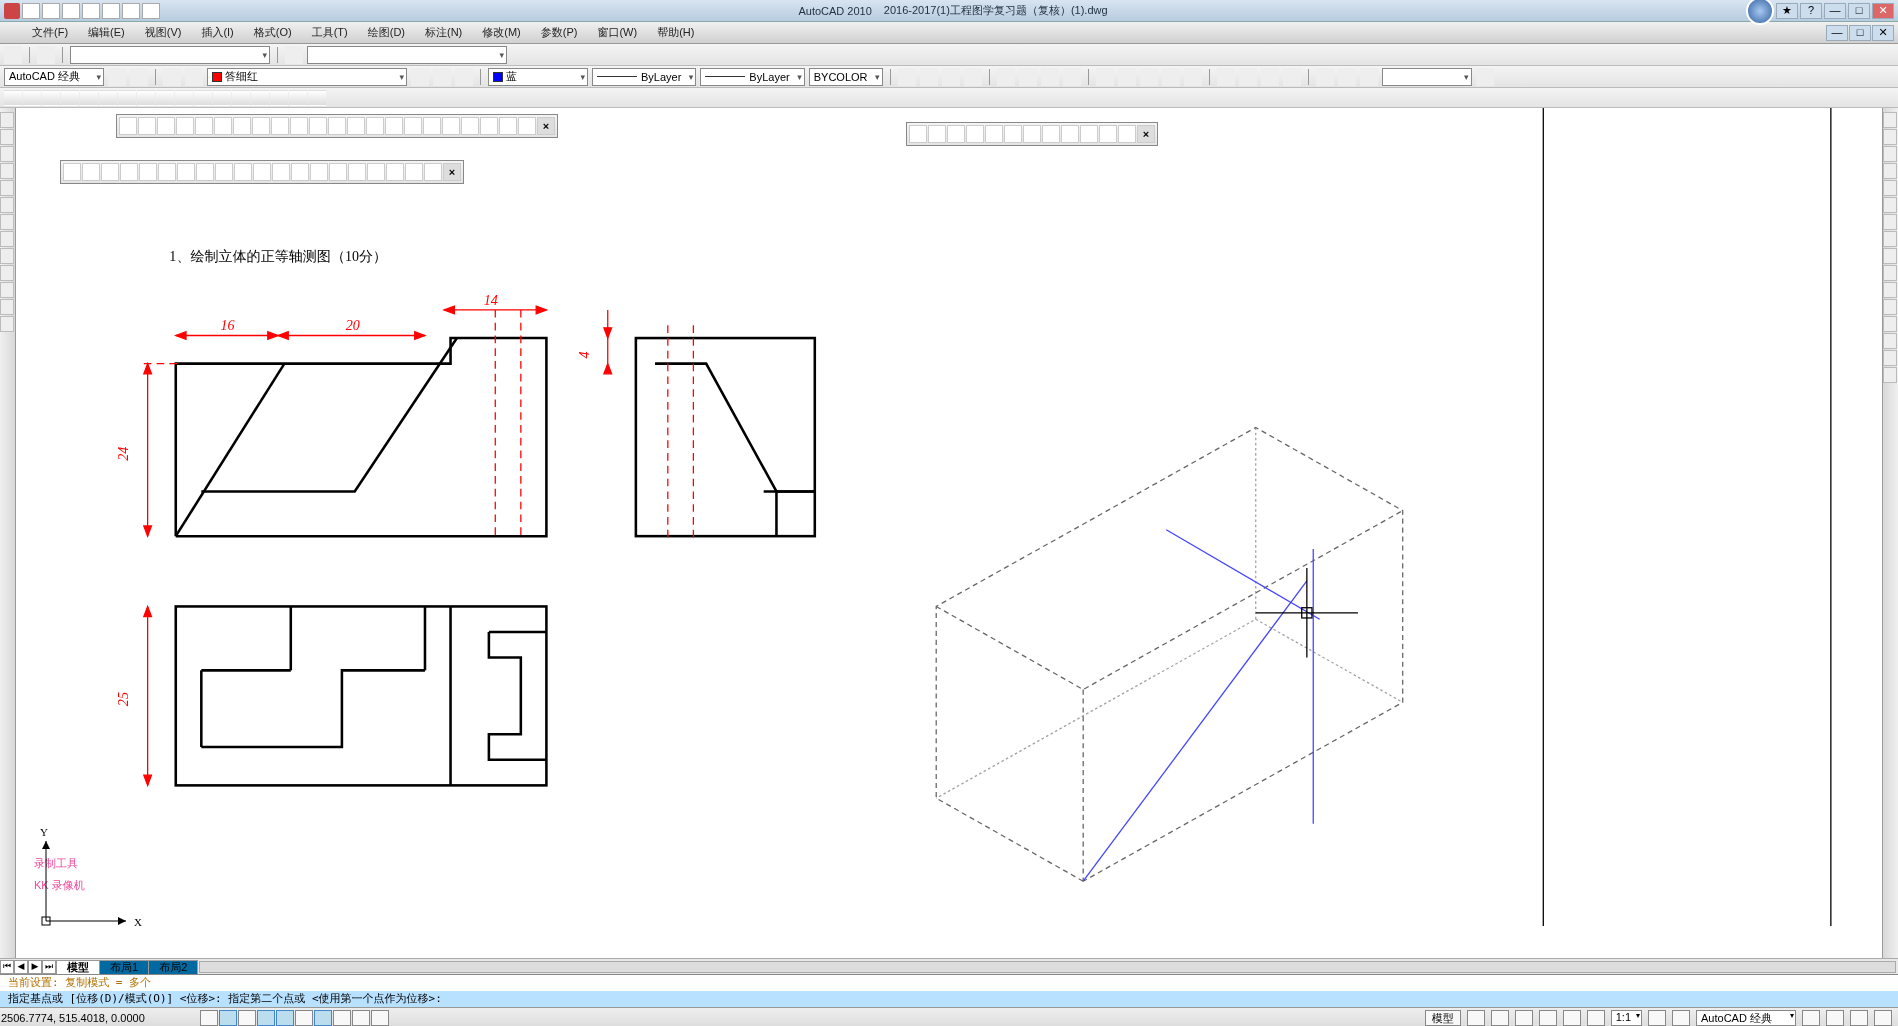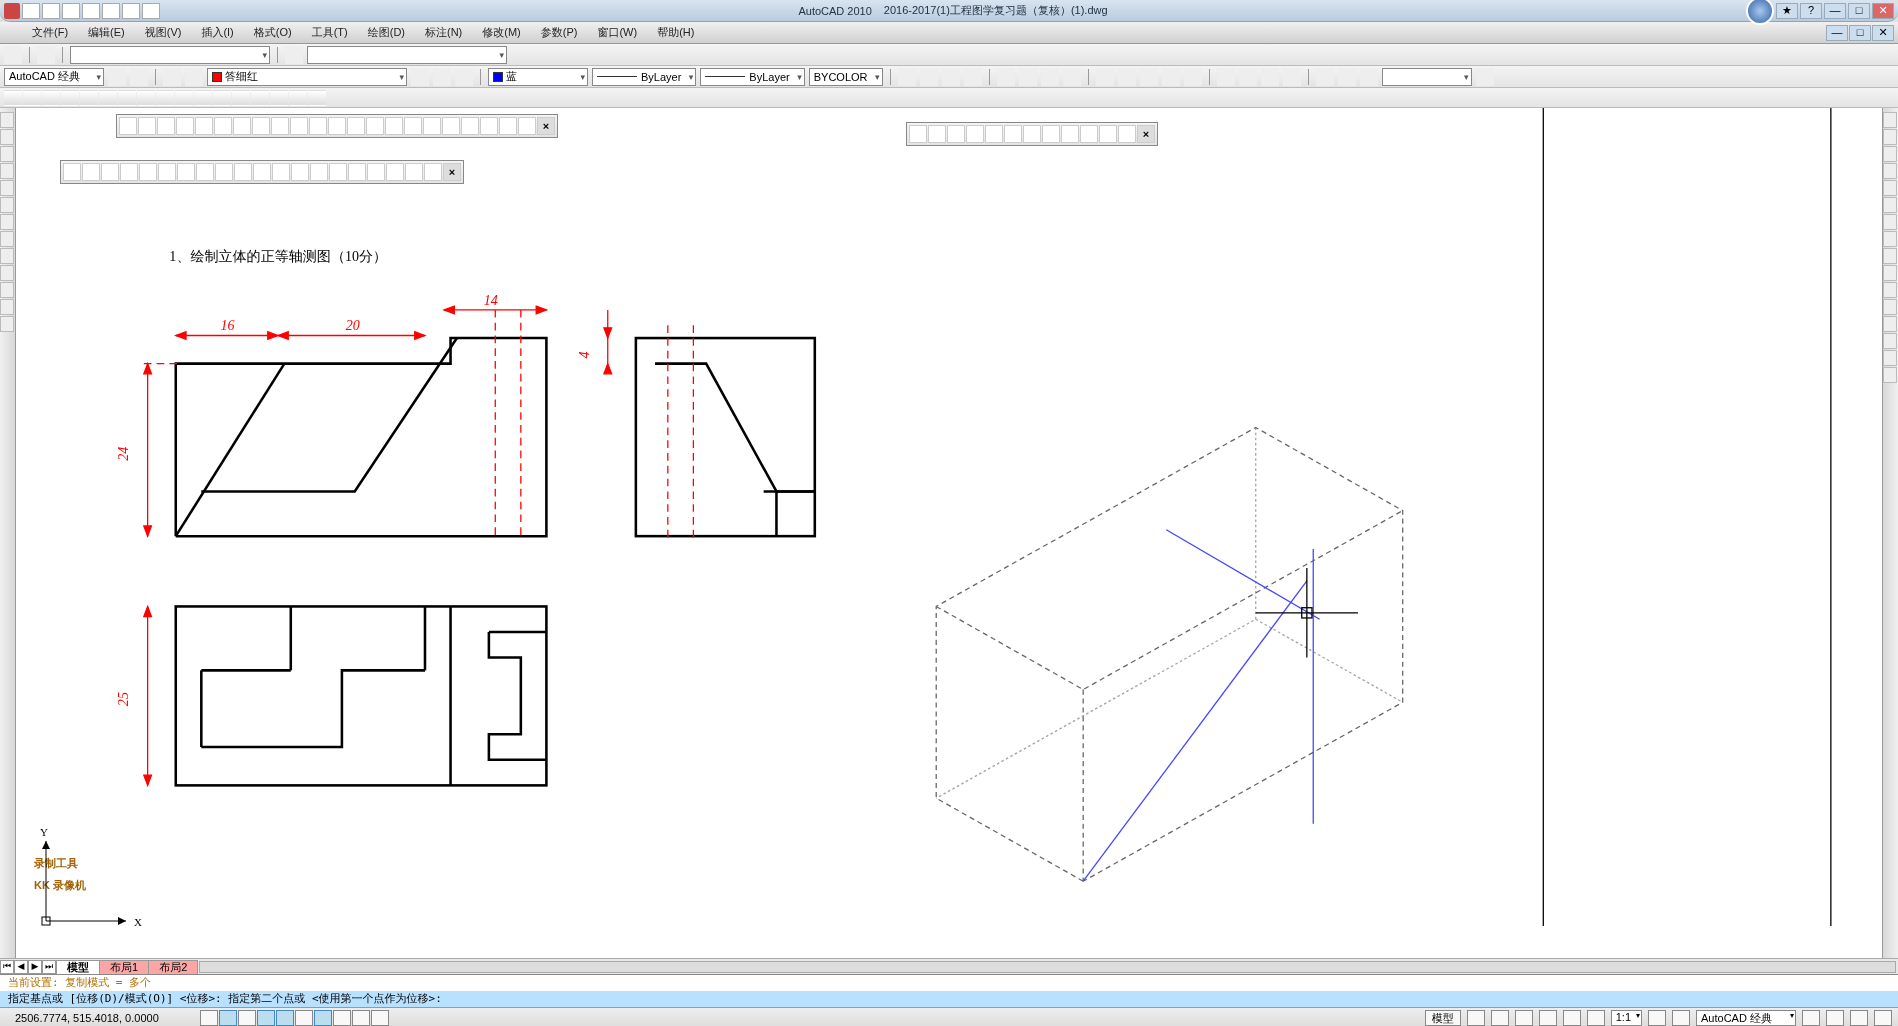--- a/index.html
+++ b/index.html
@@ -1,19 +1,19 @@
 <!DOCTYPE html>
 <html><head>
 <meta charset="utf-8">
 <style>
 * { margin: 0; padding: 0; box-sizing: border-box; font-family: "Microsoft YaHei", Arial, sans-serif; font-size: 11px; }
 body { background: #e0e0e0; overflow: hidden; }
 
 
-.title-bar { background: linear-gradient(#d8e4f0, #b8cce0); height: 22px; display: flex; align-items: center; justify-content: space-between; border-bottom: 1px solid #8aa; border-radius: 10px; }
+.title-bar { background: linear-gradient(#d8e4f0, #b8cce0); height: 22px; display: flex; align-items: center; justify-content: space-between; border-bottom: 1px solid #8aa; }
 .title-left { display: flex; align-items: center; gap: 2px; padding-left: 4px; }
 .title-icon { width: 16px; height: 16px; background: #c44; border-radius: 2px; display: inline-block; }
 .qat-btn { width: 18px; height: 16px; background: #fff; border: 1px solid #aaa; display: inline-block; }
 .title-center { display: flex; align-items: center; gap: 12px; color: #234; font-size: 12px; }
 .title-right { display: flex; align-items: center; gap: 2px; padding-right: 4px; }
 .win-btn { width: 22px; height: 16px; background: #cde; border: 1px solid #9ab; text-align: center; line-height: 12px; }
 .close-win { background: #d66; color: #fff; }
 .orb { width: 28px; height: 28px; border-radius: 50%; background: radial-gradient(#a8c8f0, #3060a0); border: 2px solid #fff; }
 
 
@@ -51,37 +51,37 @@
 .float-tb .fb { width: 18px; height: 18px; border: 1px solid #ccc; background: #fff; }
 .float-tb .fbx { background: #ddd; font-weight: bold; text-align: center; line-height: 16px; }
 
 
 .drawing { position: absolute; inset: 0; }
 
 
 .ucs { position: absolute; left: 20px; bottom: 20px; font-family: serif; }
 
 
-.watermark { position: absolute; left: 18px; bottom: 62px; color: #a16207; font-size: 20px; font-weight: bold; text-shadow: 1px 1px 0 #fff; line-height: 22px;}
+.watermark { position: absolute; left: 18px; bottom: 62px; color: #ec4899; font-size: 20px; font-weight: normal; text-shadow: 1px 1px 0 #fff; line-height: 22px;}
 
 
 .layout-tabs { background: #e8e8e8; height: 16px; display: flex; align-items: center; border-top: 1px solid #aaa; }
 .layout-nav { width: 14px; height: 14px; border: 1px solid #999; background: #fff; text-align: center; line-height: 10px; font-size: 9px; }
-.layout-tab { padding: 0 10px; border: 1px solid #999; border-bottom: none; background: #fca5a5; height: 14px; line-height: 12px; margin-right: -1px; }
+.layout-tab { padding: 0 10px; border: 1px solid #999; border-bottom: none; background: #0369a1; height: 14px; line-height: 12px; margin-right: -1px; }
 .layout-tab.active { background: #fff; font-weight: bold; }
 .hscroll { flex: 1; background: #ddd; border: 1px solid #aaa; margin: 0 2px; height: 12px; position: relative; }
 
 
 .cmd-area { background: #fefefe; border-top: 1px solid #888; }
 .cmd-line { padding: 1px 8px; font-family: "SimSun", monospace; height: 16px; line-height: 14px; }
 .cmd-line.highlight { background: #b8e0ff; }
 
 
 .status-bar { background: linear-gradient(#eee,#ddd); height: 20px; display: flex; align-items: center; border-top: 1px solid #999; font-family: monospace; }
-.status-left { width: 200px; padding-left: 15px; }
+.status-left { width: 200px; padding-left: 1px; }
 .status-btns { display: flex; gap: 1px; }
 .sbtn { width: 18px; height: 16px; border: 1px solid #888; background: #f8f8f8; }
 .sbtn.on { background: #bde; border-color: #48c; }
 .status-right { margin-left: auto; display: flex; align-items: center; gap: 6px; padding-right: 6px; }
 .scale-combo { border: 1px solid #888; background: #fff; padding: 0 10px 0 4px; height: 16px; position: relative;}
 .scale-combo::after { content: "▾"; position: absolute; right: 1px; font-size: 8px; }
 
 svg text { font-family: "SimSun", serif; }
 </style>
 </head>

